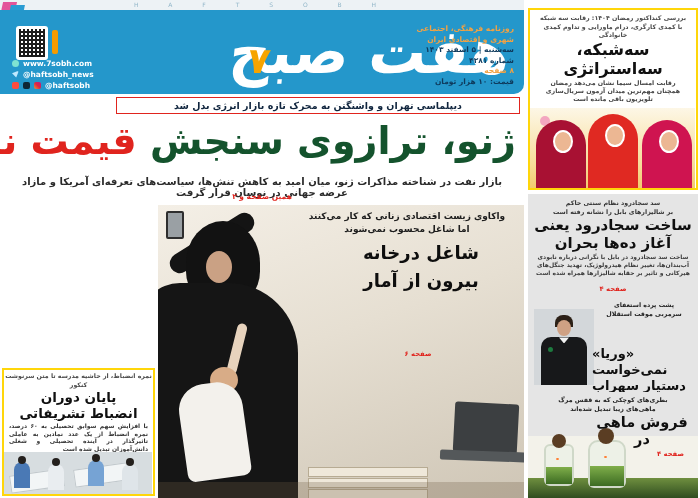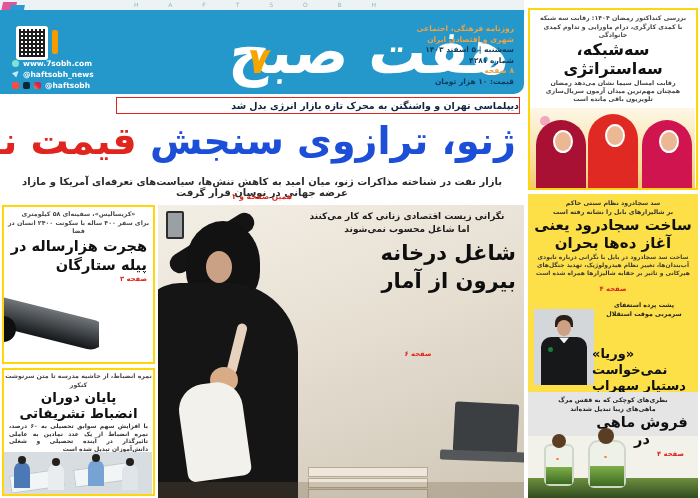--- a/index.html
+++ b/index.html
@@ -30,23 +30,23 @@
   #logo{left:120px;top:12px;width:400px;height:68px;color:#fff;}
   #logo .cal{position:absolute;right:10px;top:-4px;font-size:57px;font-weight:900;
              transform:skewX(-6deg) scaleY(1.08);letter-spacing:-3px;white-space:nowrap;}
   #logo .seven{position:absolute;left:128px;top:18px;font-size:36px;font-weight:900;color:#f6a400;
                transform:skewX(-8deg);}
   #mhinfo{left:392px;top:14px;width:122px;height:66px;font-size:7.5px;font-weight:700;line-height:10.5px;text-align:right;}
   #mhinfo .or{color:#f2a243;}
   #mhinfo .nv{color:#0e3a5c;text-align:right;}
   
   #leadkicker{left:116px;top:97px;width:402px;height:15px;border:1.5px solid #e0241e;background:#fff;
-              color:#10253e;font-size:9.5px;font-weight:800;line-height:15px;}
+              color:#10253e;font-size:9.5px;font-weight:800;text-align:center;line-height:15px;}
   #leadhead{left:10px;top:110px;width:506px;height:62px;text-align:center;font-weight:900;font-size:38px;line-height:62px;white-space:nowrap;}
-  #leadhead .blk{color:#1d4ed8;}
+  #leadhead .blk{color:#14532d;}
   #leadhead .red{color:#e0241e;}
   #leadsub{left:20px;top:176px;width:484px;text-align:center;color:#2b2b2b;font-size:10px;font-weight:700;}
   #leadpage{left:20px;top:192px;width:484px;text-align:center;color:#e0241e;font-size:7.5px;font-weight:800;}
   
   .kick{font-size:6.3px;font-weight:700;color:#4a4a4a;text-align:center;line-height:8.5px;}
   .pg{color:#e0241e;font-weight:800;font-size:6.8px;}
   
   .ybox{border:2.5px solid #ffd60a;background:#fff;box-sizing:border-box;}
   #spacebox{left:2px;top:205px;width:153px;height:159px;}
   #spacebox .hl{font-size:14.5px;font-weight:900;color:#101010;text-align:right;line-height:17px;padding:2px 6px 0 0;}
@@ -74,32 +74,32 @@
   #photo .baby{position:absolute;left:24px;top:178px;width:64px;height:96px;background:#f3f1ec;border-radius:26px 26px 8px 8px;transform:rotate(-8deg);}
   #photo .babyhead{position:absolute;left:52px;top:162px;width:28px;height:26px;background:#d8ac87;border-radius:50%;}
   #photo .babyarm{position:absolute;left:74px;top:118px;width:10px;height:52px;background:#e7d3bd;border-radius:5px;transform:rotate(14deg);}
   #photo .screen{position:absolute;left:296px;top:198px;width:64px;height:50px;background:#3c3f41;border-radius:3px;transform:rotate(3deg);}
   #photo .keyb{position:absolute;left:282px;top:246px;width:88px;height:10px;background:#54585a;border-radius:2px;transform:rotate(2deg);}
   #photo .books{position:absolute;left:150px;top:262px;width:120px;height:26px;}
   #photo .books div{height:8px;margin-bottom:1px;border:1px solid #b7ab93;background:#efe8da;}
   #photo .deskline{position:absolute;left:0;bottom:0;width:100%;height:16px;background:rgba(110,92,70,.28);}
   #hwkick{left:140px;top:5px;width:218px;}
   #hwkick .k{font-size:9px;font-weight:800;color:#1d1d1d;text-align:center;line-height:13px;}
-  #hwhead{left:168px;top:34px;width:190px;font-size:21px;font-weight:900;color:#0e0e0e;line-height:28px;}
+  #hwhead{left:168px;top:34px;width:190px;text-align:center;font-size:18px;font-weight:900;color:#0e0e0e;line-height:28px;}
   #hwbody{left:160px;top:96px;width:200px;text-align:center;font-size:8px;font-weight:700;color:#3a3a3a;line-height:12px;}
   #hwpage{left:160px;top:136px;width:200px;text-align:center;}
   
   #tvcard{left:528px;top:8px;width:170px;height:182px;padding-top:4px;}
   #tvcard .hl{font-size:16px;font-weight:900;color:#101010;text-align:center;line-height:19px;}
   #tvcard .bd{font-size:6.3px;font-weight:600;color:#444;line-height:8.2px;text-align:center;padding:1px 8px 0 8px;}
   #tvphoto{left:0;bottom:0;width:165px;height:80px;background:linear-gradient(180deg,#fdf7e6 0%,#f7dd9a 70%,#f2c96e 100%);overflow:hidden;}
   .woman{position:absolute;bottom:-6px;width:50px;height:74px;border-radius:26px 26px 4px 4px;}
   .woman .wface{position:absolute;left:17px;top:10px;width:16px;height:19px;background:#ecb793;border-radius:50%;border:2px solid #fff;}
   #flower1,#flower2{position:absolute;width:10px;height:10px;border-radius:50%;background:#f3a6c0;}
-  #damcard{left:528px;top:194px;width:170px;height:208px;background:#fde047;padding-top:5px;box-sizing:border-box;}
+  #damcard{left:528px;top:194px;width:170px;height:208px;background:#e5e5e5;padding-top:5px;box-sizing:border-box;}
   #damcard .kick{color:#333;}
   #damcard .hl{font-size:15px;font-weight:900;color:#101010;text-align:center;line-height:18px;}
   #damcard .bd{font-size:6px;font-weight:600;color:#3a3a3a;line-height:7.8px;text-align:center;padding:1px 8px 0 8px;}
   #foot{position:relative;margin-top:4px;height:88px;}
   #footphoto{position:absolute;right:104px;bottom:2px;width:60px;height:76px;background:#d3d7da;overflow:hidden;}
   #footphoto .hair{position:absolute;left:21px;top:6px;width:18px;height:12px;background:#2b2017;border-radius:8px 8px 0 0;}
   #footphoto .pface{position:absolute;left:23px;top:11px;width:14px;height:16px;background:#cfa184;border-radius:50%;}
   #footphoto .torso{position:absolute;left:7px;top:28px;width:46px;height:48px;background:#17181a;border-radius:10px 10px 0 0;}
   #footphoto .collar{position:absolute;left:25px;top:28px;width:10px;height:6px;background:#f2f2f2;clip-path:polygon(0 0,100% 0,50% 100%);}
   #footphoto .badge{position:absolute;left:14px;top:38px;width:5px;height:5px;border-radius:50%;background:#1d7a3f;}
@@ -161,31 +161,20 @@
   </div>
 
   <div class="abs" id="leadkicker">دیپلماسی تهران و واشنگتن به محرک تازه بازار انرژی بدل شد</div>
   <div class="abs" id="leadhead">
     <span class="blk">ژنو، ترازوی سنجش</span>
     <span class="red">قیمت نفت</span>
   </div>
   <div class="abs" id="leadsub">بازار نفت در شناخته مذاکرات ژنو، میان امید به کاهش تنش‌ها، سیاست‌های تعرفه‌ای آمریکا و مازاد عرضه جهانی در نوسان قرار گرفت</div>
   <div class="abs" id="leadpage">همین صفحه و ۲</div>
 
-  <div class="abs ybox" id="spacebox">
-    <div class="kick" style="padding-top:3px;">«کریسالیس»، سفینه‌ای ۵۸ کیلومتری</div>
-    <div class="kick">برای سفر ۴۰۰ ساله با سکونت ۲۴۰۰ انسان در فضا</div>
-    <div class="hl">هجرت هزارساله در</div>
-    <div class="hl">پیله ستارگان</div>
-    <span class="pg">صفحه ۳</span>
-    <div class="abs" id="ship">
-      <div class="hull"></div>
-      <div class="nose"></div>
-    </div>
-  </div>
 
   <div class="abs ybox" id="discbox">
     <div class="kick" style="padding-top:2px;">نمره انضباط، از حاشیه مدرسه تا متن سرنوشت کنکور</div>
     <div class="hl">پایان دوران</div>
     <div class="hl">انضباط تشریفاتی</div>
     <div class="bd">با افزایش سهم سوابق تحصیلی به ۶۰ درصد، نمره انضباط از یک عدد نمادین به عاملی تاثیرگذار در آینده تحصیلی و شغلی دانش‌آموزان تبدیل شده است</div>
     <span class="pg">صفحه ۶</span>
     <div class="abs" id="class">
       <div class="desk" style="left:6px;top:20px;"></div>
       <div class="desk" style="left:70px;top:14px;"></div>
@@ -211,21 +200,21 @@
     <div class="baby"></div>
     <div class="screen"></div>
     <div class="keyb"></div>
     <div class="books">
         <div></div>
         <div></div>
         <div></div>
       </div>
     <div class="deskline"></div>
     <div class="abs" id="hwkick">
-      <div class="k">نگرانی زیست اقتصادی زنانی که کار می‌کنند</div>
+      <div class="k">واکاوی زیست اقتصادی زنانی که کار می‌کنند</div>
       <div class="k">اما شاغل محسوب نمی‌شوند</div>
     </div>
     <div class="abs" id="hwhead">
       <div>شاغل درخانه</div>
       <div>بیرون از آمار</div>
     </div>
     <div class="abs" id="hwpage">
       <span class="pg">صفحه ۶</span>
     </div>
   </div>

